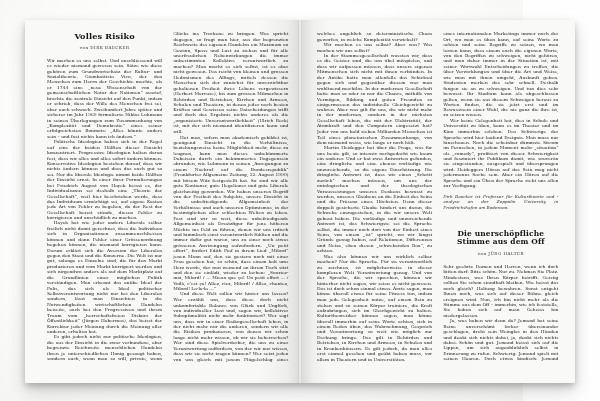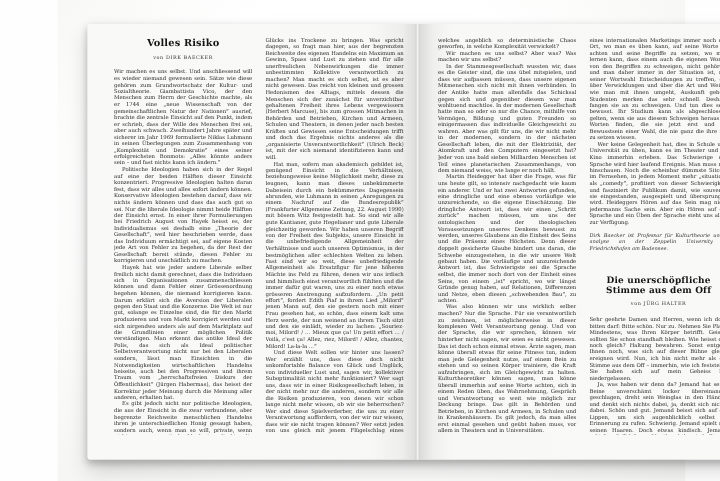--- a/index.html
+++ b/index.html
@@ -5,21 +5,20 @@
   * { margin:0; padding:0; box-sizing:border-box; }
   html, body { width:600px; height:401px; }
   body {
     font-family:"DejaVu Serif","Liberation Serif",serif;
     background:#fefefe;
     overflow:hidden;
   }
   .scene {
     position:relative; width:523px; height:401px;
     background:radial-gradient(ellipse at 50% 45%, #ffffff 60%, #f5f5f3 100%);
-    margin-left:48px;
   }
   .spread {
     position:absolute; left:25px; top:20px; width:550px; height:363px;
     display:flex;
     border-radius:2px;
     box-shadow:0 3px 6px rgba(0,0,0,0.22), 0 9px 18px rgba(0,0,0,0.16);
   }
   .page {
     position:relative; width:273px; height:363px; overflow:hidden;
     background:#f8f8f6;

